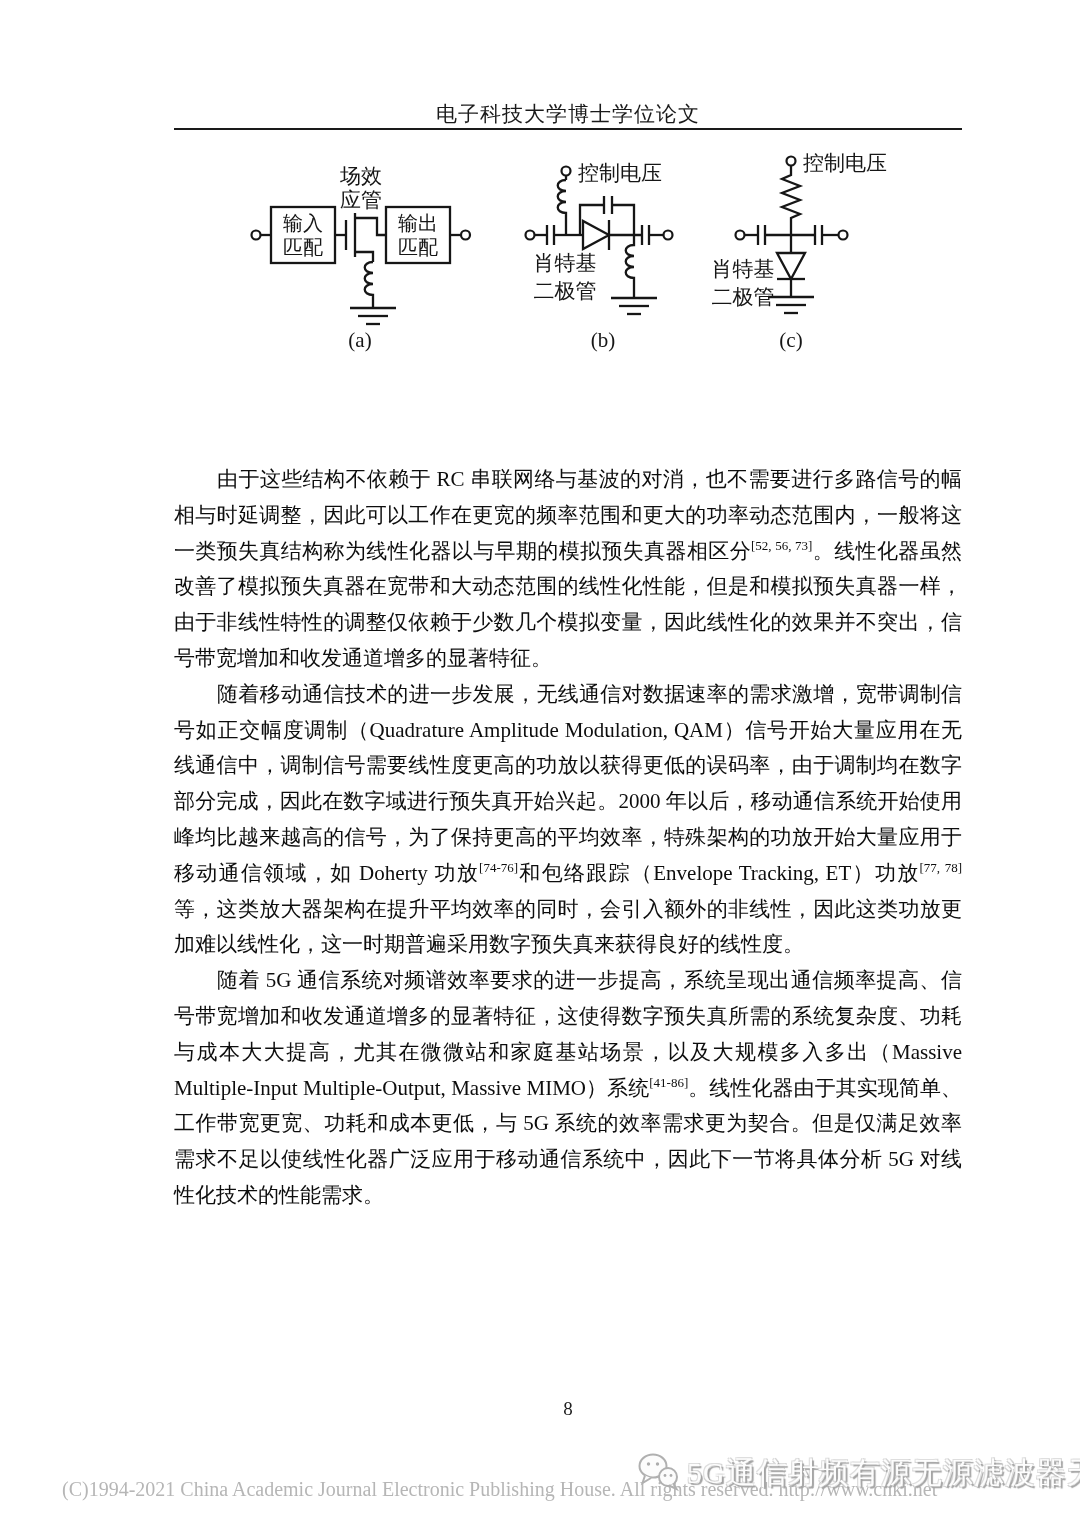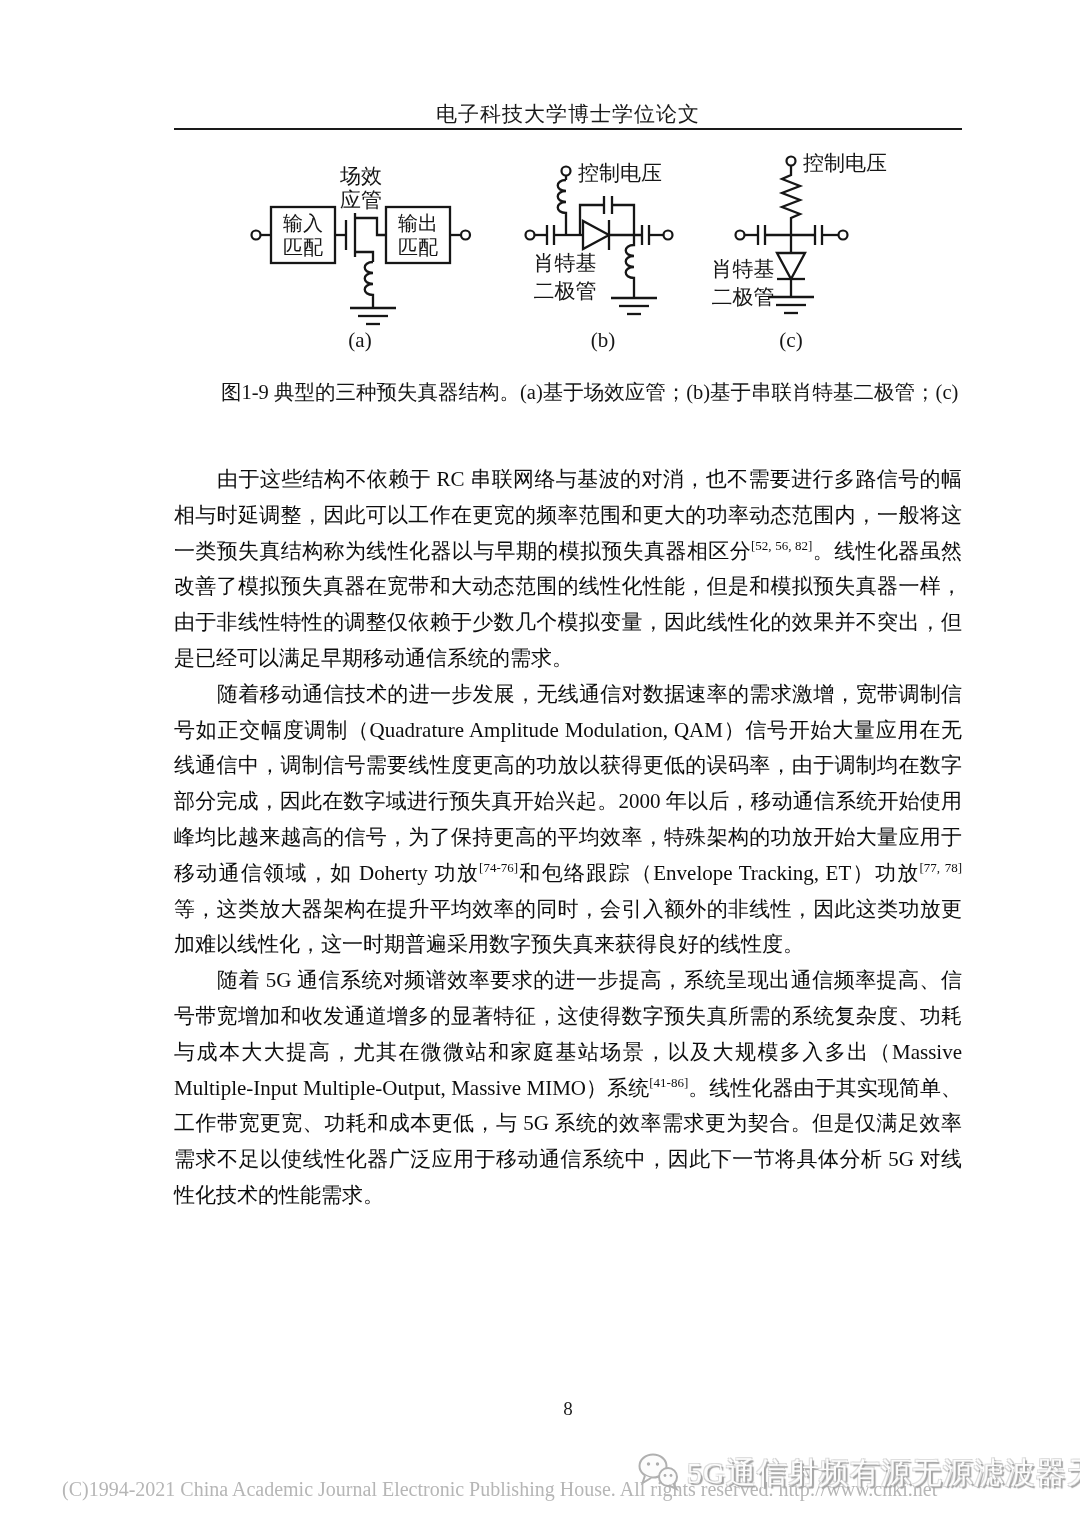--- a/index.html
+++ b/index.html
@@ -161,25 +161,24 @@
             <path d="M586 163 H600"></path>
         </g>
         <text x="545" y="126" text-anchor="middle">肖特基</text>
         <text x="545" y="154" text-anchor="middle">二极管</text>
         <text x="593" y="197" text-anchor="middle">(c)</text>
       </g>
     </svg>
   </div>
 
   <div class="caption">
-    <div class="cap-line1">图1-9  典型的三种预失真器结构。(a)基于场效应管；(b)基于串联肖特基二极管；(c)</div>
   </div>
 
   <div class="body-text">
-    <p><span>由于这些结构不依赖于 RC 串联网络与基波的对消，也不需要进行多路信号的幅相与时延调整，因此可以工作在更宽的频率范围和更大的功率动态范围内，一般将这一类预失真结构称为线性化器以与早期的模拟预失真器相区分</span><sup>[52, 56, 82]</sup><span>。线性化器虽然改善了模拟预失真器在宽带和大动态范围的线性化性能，但是和模拟预失真器一样，由于非线性特性的调整仅依赖于少数几个模拟变量，因此线性化的效果并不突出，但是已经可以满足早期移动通信系统的需求。</span></p>
+    <p><span>由于这些结构不依赖于 RC 串联网络与基波的对消，也不需要进行多路信号的幅相与时延调整，因此可以工作在更宽的频率范围和更大的功率动态范围内，一般将这一类预失真结构称为线性化器以与早期的模拟预失真器相区分</span><sup>[52, 56, 73]</sup><span>。线性化器虽然改善了模拟预失真器在宽带和大动态范围的线性化性能，但是和模拟预失真器一样，由于非线性特性的调整仅依赖于少数几个模拟变量，因此线性化的效果并不突出，信号带宽增加和收发通道增多的显著特征。</span></p>
     <p><span>随着移动通信技术的进一步发展，无线通信对数据速率的需求激增，宽带调制信号如正交幅度调制（Quadrature Amplitude Modulation, QAM）信号开始大量应用在无线通信中，调制信号需要线性度更高的功放以获得更低的误码率，由于调制均在数字部分完成，因此在数字域进行预失真开始兴起。2000 年以后，移动通信系统开始使用峰均比越来越高的信号，为了保持更高的平均效率，特殊架构的功放开始大量应用于移动通信领域，如 Doherty 功放</span><sup>[74-76]</sup><span>和包络跟踪（Envelope Tracking, ET）功放</span><sup>[77, 78]</sup><span>等，这类放大器架构在提升平均效率的同时，会引入额外的非线性，因此这类功放更加难以线性化，这一时期普遍采用数字预失真来获得良好的线性度。</span></p>
     <p><span>随着 5G 通信系统对频谱效率要求的进一步提高，系统呈现出通信频率提高、信号带宽增加和收发通道增多的显著特征，这使得数字预失真所需的系统复杂度、功耗与成本大大提高，尤其在微微站和家庭基站场景，以及大规模多入多出（Massive Multiple-Input Multiple-Output, Massive MIMO）系统</span><sup>[41-86]</sup><span>。线性化器由于其实现简单、工作带宽更宽、功耗和成本更低，与 5G 系统的效率需求更为契合。但是仅满足效率需求不足以使线性化器广泛应用于移动通信系统中，因此下一节将具体分析 5G 对线性化技术的性能需求。</span></p>
   </div>
 
   <div class="page-number">8</div>
 
   <div class="footer-copyright">(C)1994-2021 China Academic Journal Electronic Publishing House. All rights reserved.   http://www.cnki.net</div>
 
   <div class="watermark">
     <svg width="48" height="48" viewBox="0 0 48 48">

